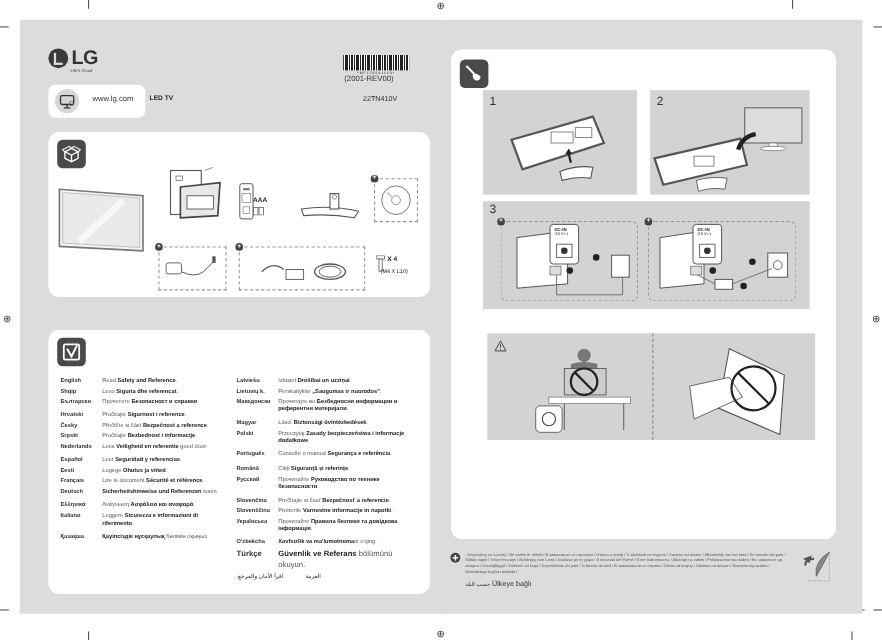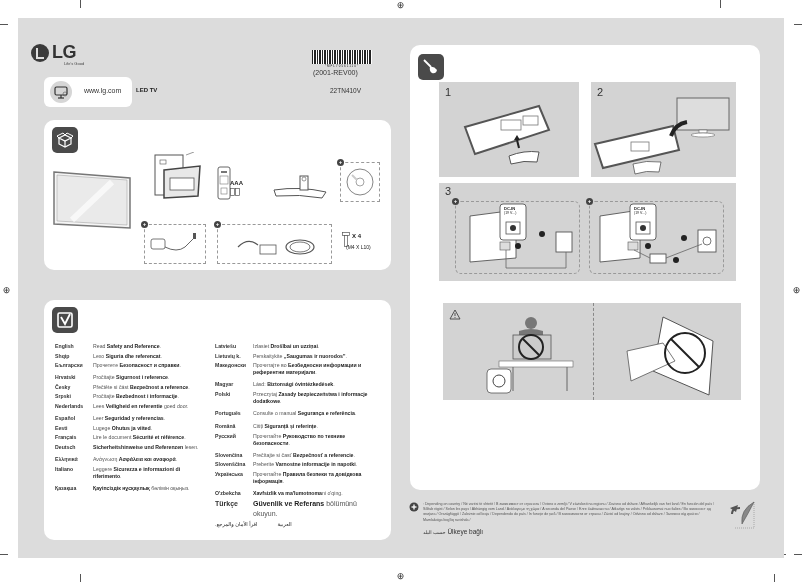--- a/index.html
+++ b/index.html
@@ -2,21 +2,21 @@
 <html><head>
 <meta charset="utf-8">
 <style>
   * { box-sizing: border-box; margin: 0; padding: 0; }
   body { width: 802px; height: 582px; background: #ffffff; position: relative; overflow: hidden; font-family: "Liberation Sans", sans-serif; color: #222; }
   .crop { position: absolute; background: #555; }
   .reg { position: absolute; width: 9px; height: 9px; font-size: 9px; line-height: 9px; color: #333; text-align: center; }
   .page { position: absolute; background: #dcdcdc; }
   .card { position: absolute; background: #ffffff; border-radius: 10px; }
   .icon-box { position: absolute; width: 26px; height: 26px; background: #4a4a4a; border-radius: 5px; display: flex; align-items: center; justify-content: center; }
-  .lg-logo { position: absolute; left: 31px; top: 42px; display: flex; align-items: center; gap: 3px; }
+  .lg-logo { position: absolute; left: 44px; top: 42px; display: flex; align-items: center; gap: 3px; }
   .lg-circle { width: 18px; height: 18px; border-radius: 50%; background: #3a3a3a; position: relative; }
   .lg-circle::after { content: ""; position: absolute; left: 5px; top: 4px; width: 6px; height: 9px; border-left: 2px solid #ddd; border-bottom: 2px solid #ddd; }
   .lg-text { font-weight: bold; font-size: 18px; color: #333; letter-spacing: -0.5px; }
   .tagline { position: absolute; left: 64px; top: 61px; font-size: 4px; color: #444; }
   .www-pill { position: absolute; left: 44px; top: 77px; width: 88px; height: 30px; background: #fff; border-radius: 6px; }
   .www-icon { position: absolute; left: 6px; top: 4px; width: 22px; height: 22px; border-radius: 50%; background: #d6d6d6; }
   .www-text { position: absolute; left: 40px; top: 10px; font-size: 7px; color: #333; }
   .ledtv { position: absolute; left: 136px; top: 87px; font-size: 6px; font-weight: bold; }
   .barcode { position: absolute; left: 312px; top: 50px; width: 60px; height: 14px; background: repeating-linear-gradient(90deg, #222 0 1px, #fff 1px 2px, #222 2px 4px, #fff 4px 5px); }
   .barcode-txt { position: absolute; left: 312px; top: 64px; width: 60px; font-size: 3px; text-align: center; letter-spacing: 1px; }

